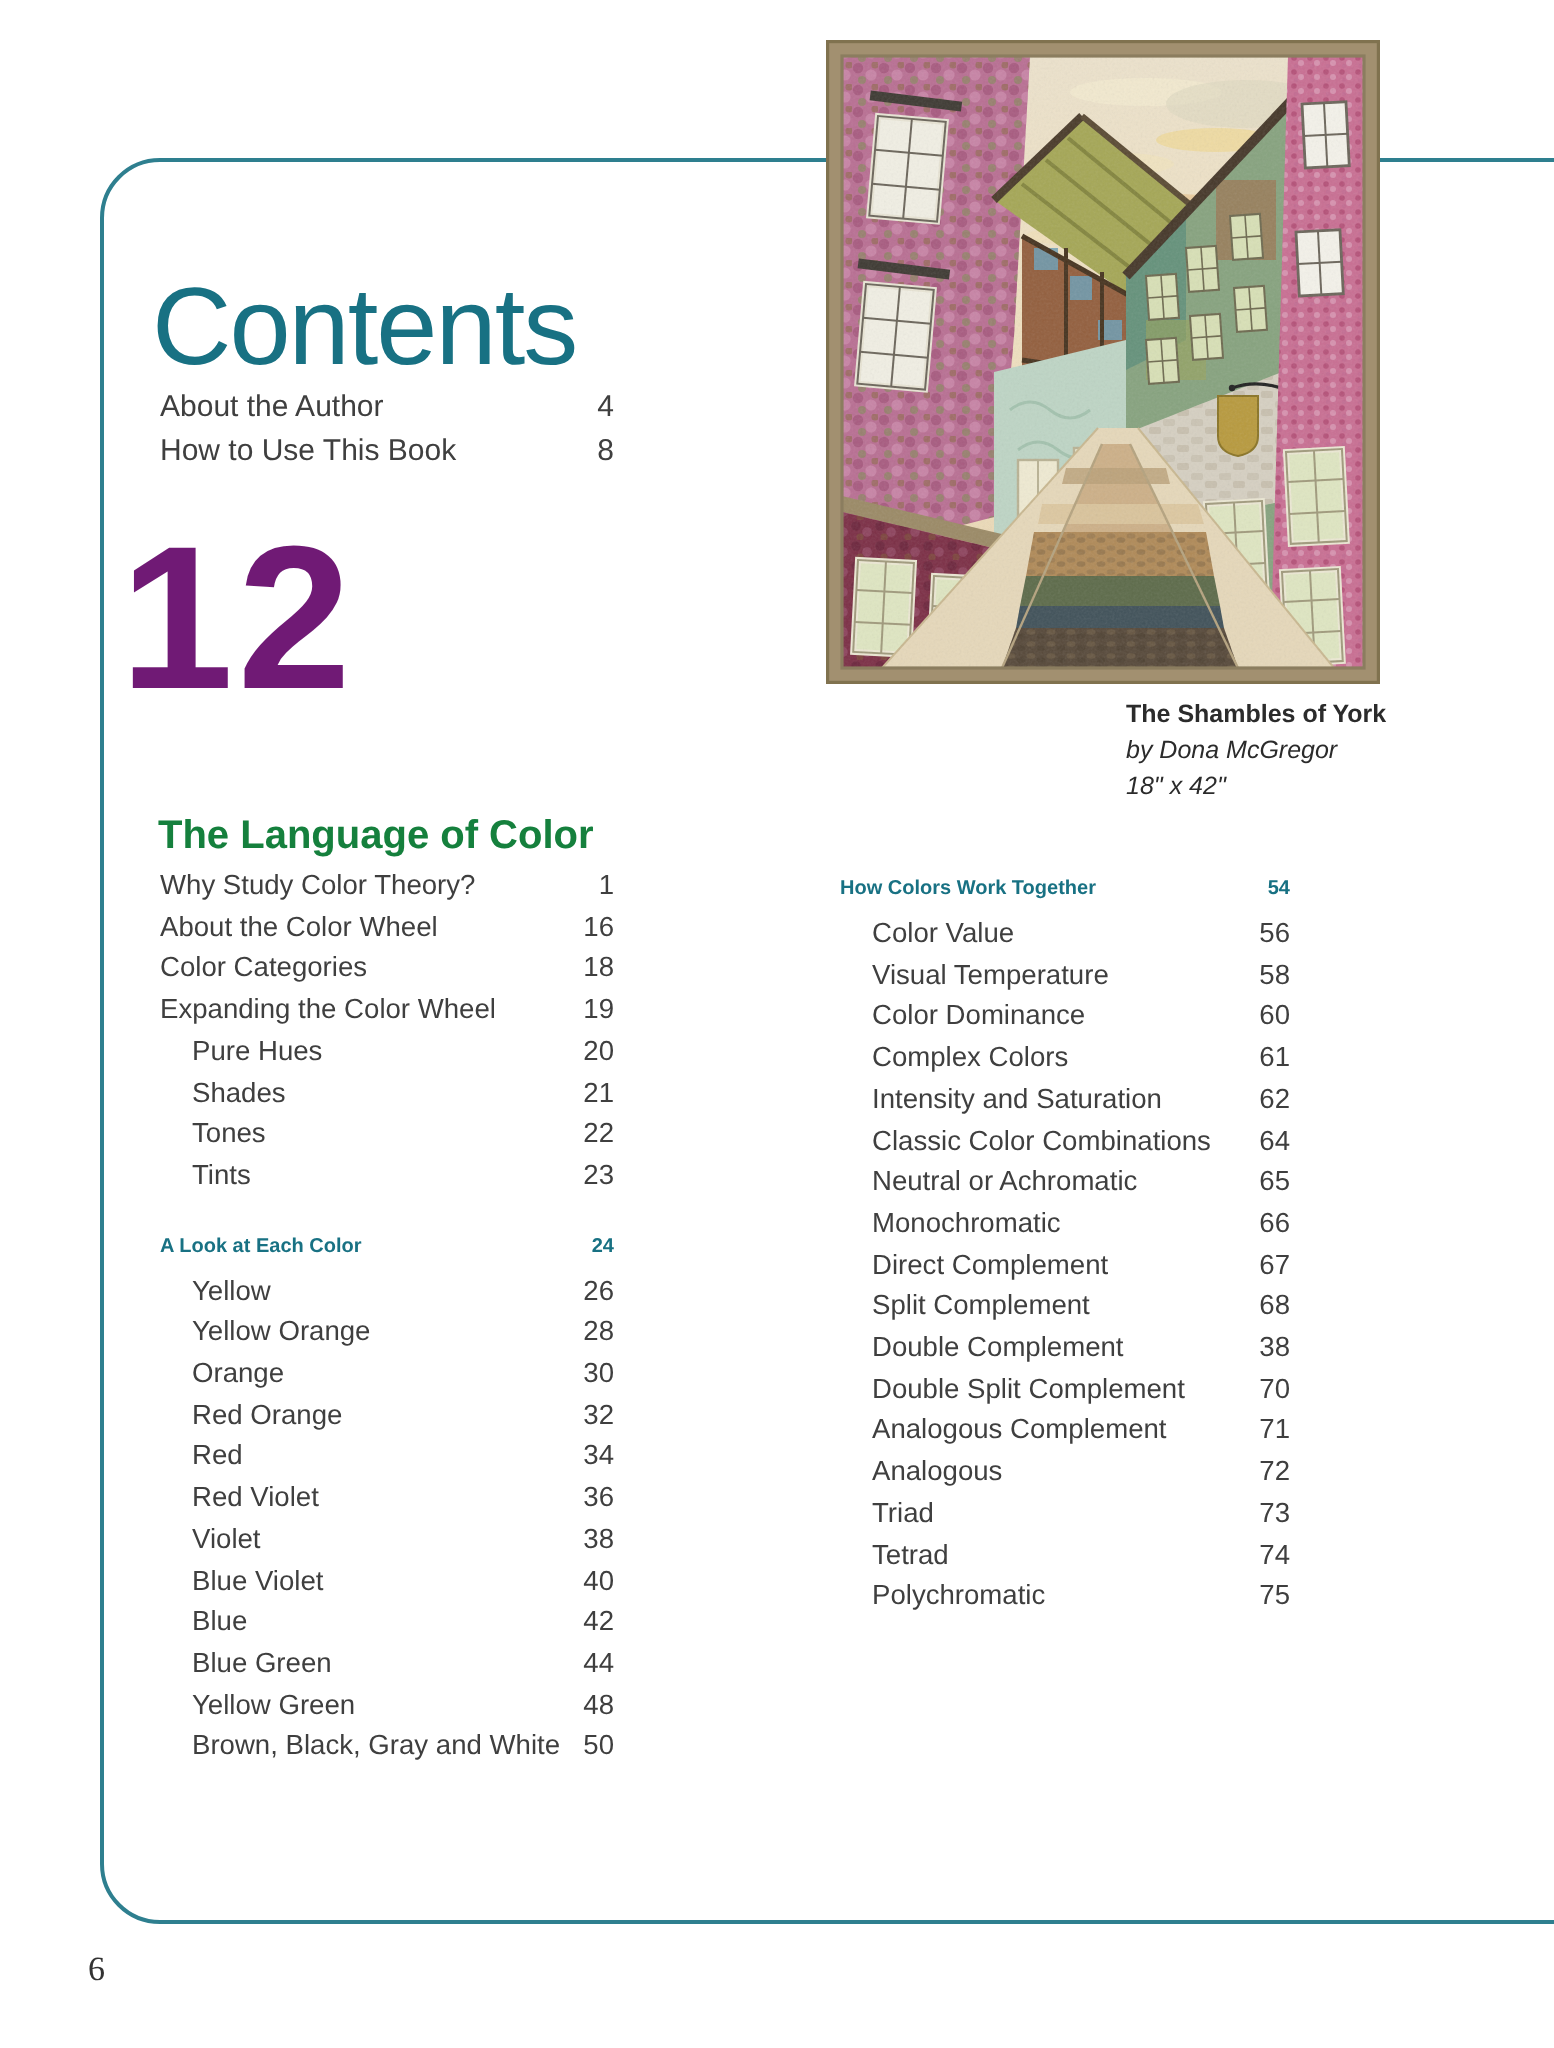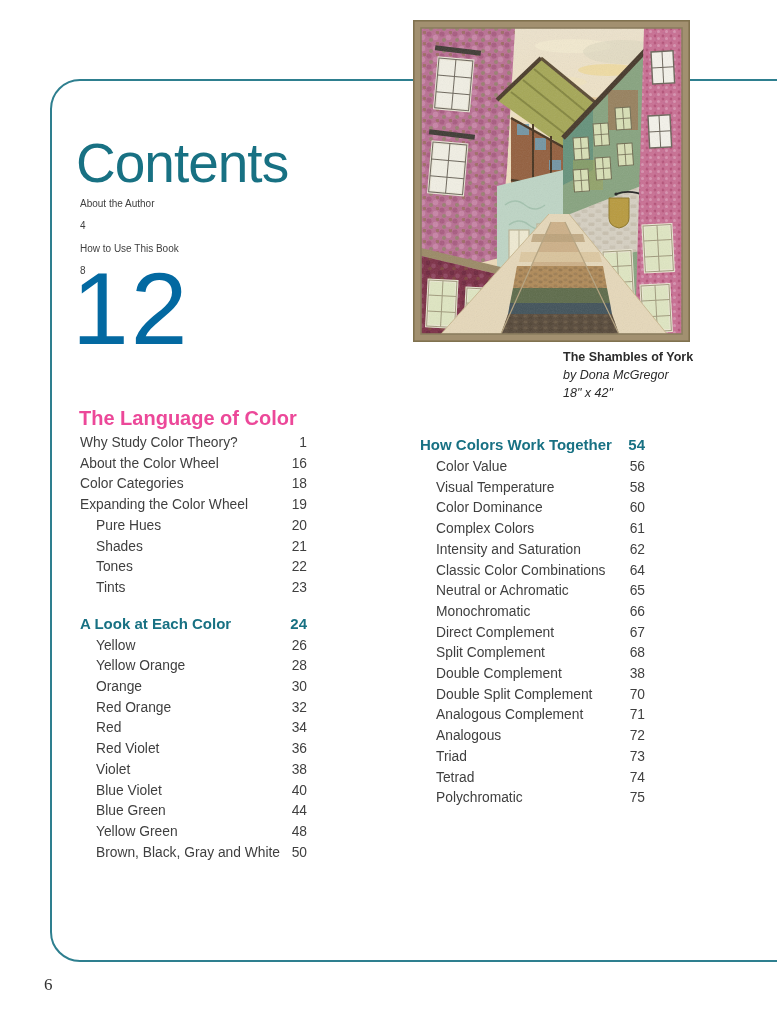--- a/index.html
+++ b/index.html
@@ -3,32 +3,32 @@
 <meta charset="utf-8">
 <style>
   html,body{margin:0;padding:0;background:#ffffff;}
   .page{position:relative;width:777px;height:1024px;background:#ffffff;overflow:hidden;
         font-family:"Liberation Sans",sans-serif;color:#3f3f3f;}
   .frame{position:absolute;left:50px;top:79px;width:790px;height:879px;
          border:2px solid #2e7f8f;border-radius:30px;z-index:0;}
   .page-title{position:absolute;left:76px;top:96px;font-size:55px;font-weight:400;
               letter-spacing:-1px;color:#187183;line-height:1.1;z-index:1;}
   .front-matter{position:absolute;left:80px;top:193px;width:227px;z-index:1;}
-  .front-matter .toc-row{line-height:22.3px;font-size:10px;flex-direction:column;}
-  .chapter-number{position:absolute;left:72px;top:258px;font-size:102px;line-height:1;
-                  font-weight:400;color:#0369a1;letter-spacing:2px;z-index:1;}
+  .front-matter .toc-row{line-height:22.3px;font-size:15px;}
+  .chapter-number{position:absolute;left:60px;top:258px;font-size:102px;line-height:1;
+                  font-weight:700;color:#701a75;letter-spacing:2px;z-index:1;}
   .chapter-title{position:absolute;left:79px;top:390px;font-size:20px;font-weight:bold;
-                 color:#ec4899;z-index:1;text-align:right;}
+                 color:#15803d;z-index:1;text-align:right;}
   .toc-col{position:absolute;top:433px;z-index:1;}
   .toc-left{left:80px;width:227px;}
   .toc-right{left:420px;width:225px;}
   .toc-row{display:flex;justify-content:space-between;line-height:20.7px;
            font-size:13.8px;color:#3f3f3f;}
   .toc-row.indent{padding-left:16px;}
-  .toc-row.heading{color:#187183;font-weight:bold;font-size:15px;line-height:24px;margin-top:13px;}
+  .toc-row.heading{color:#187183;font-weight:bold;font-size:10px;line-height:24px;margin-top:13px;}
   .toc-row.heading:first-child{margin-top:0;}
   .artwork{position:absolute;left:413px;top:20px;width:277px;height:322px;z-index:2;}
   .caption{position:absolute;left:563px;top:348px;width:135px;z-index:2;
            font-size:12.5px;line-height:18px;color:#2b2b2b;}
   .cap-title{font-weight:bold;}
   .cap-byline,.cap-size{font-style:italic;}
   .folio{position:absolute;left:44px;top:975px;font-family:"Liberation Serif",serif;
          font-size:17px;color:#333;z-index:1;}
 </style>
 </head>
@@ -135,20 +135,24 @@
   <div class="toc-row indent">
     <span class="toc-label">Violet</span>
     <span class="toc-page">38</span>
   </div>
 
   <div class="toc-row indent">
     <span class="toc-label">Blue Violet</span>
     <span class="toc-page">40</span>
   </div>
 
+  <div class="toc-row indent">
+    <span class="toc-label">Blue</span>
+    <span class="toc-page">42</span>
+  </div>
 
   <div class="toc-row indent">
     <span class="toc-label">Blue Green</span>
     <span class="toc-page">44</span>
   </div>
 
 
   <div class="toc-row indent">
     <span class="toc-label">Yellow Green</span>
     <span class="toc-page">48</span>

